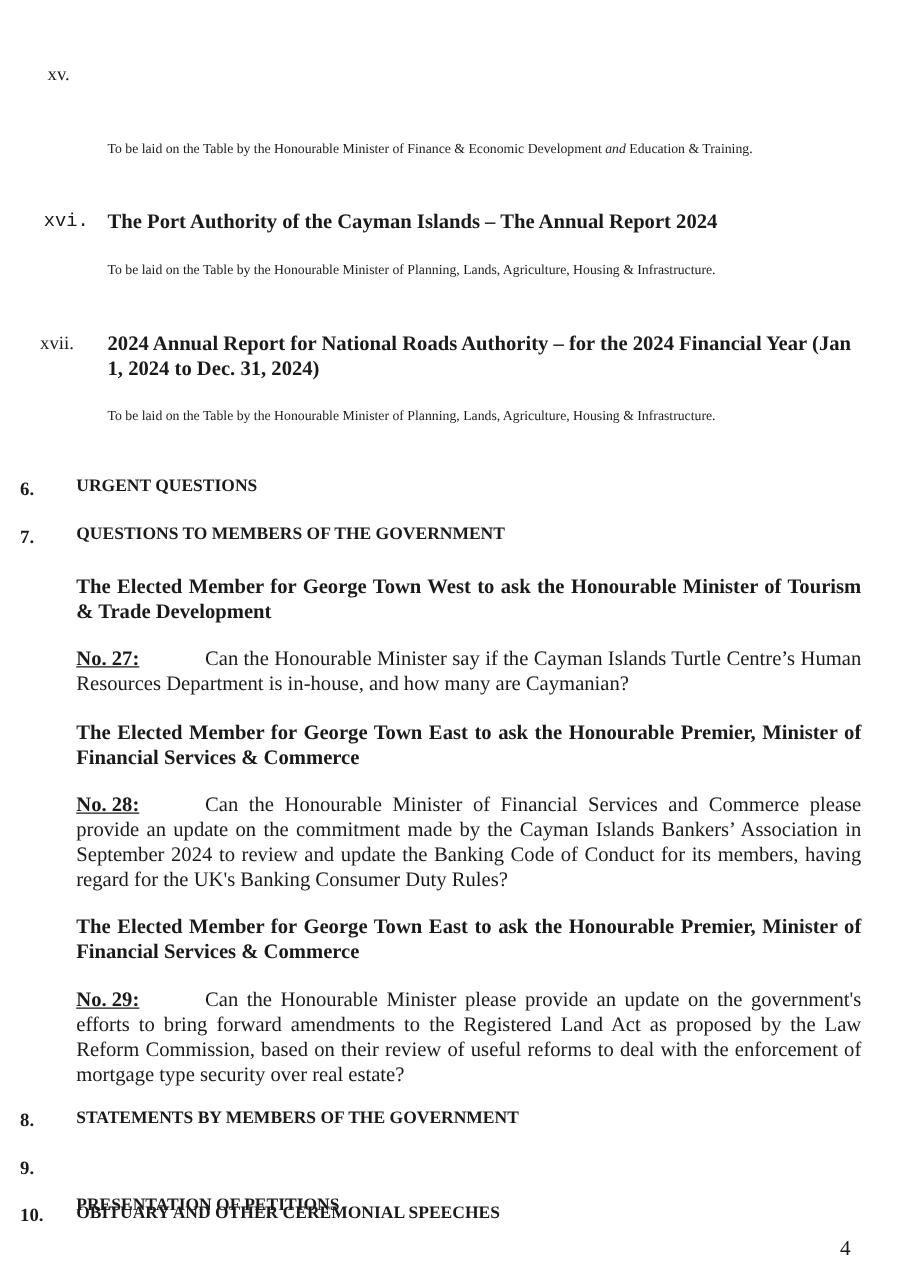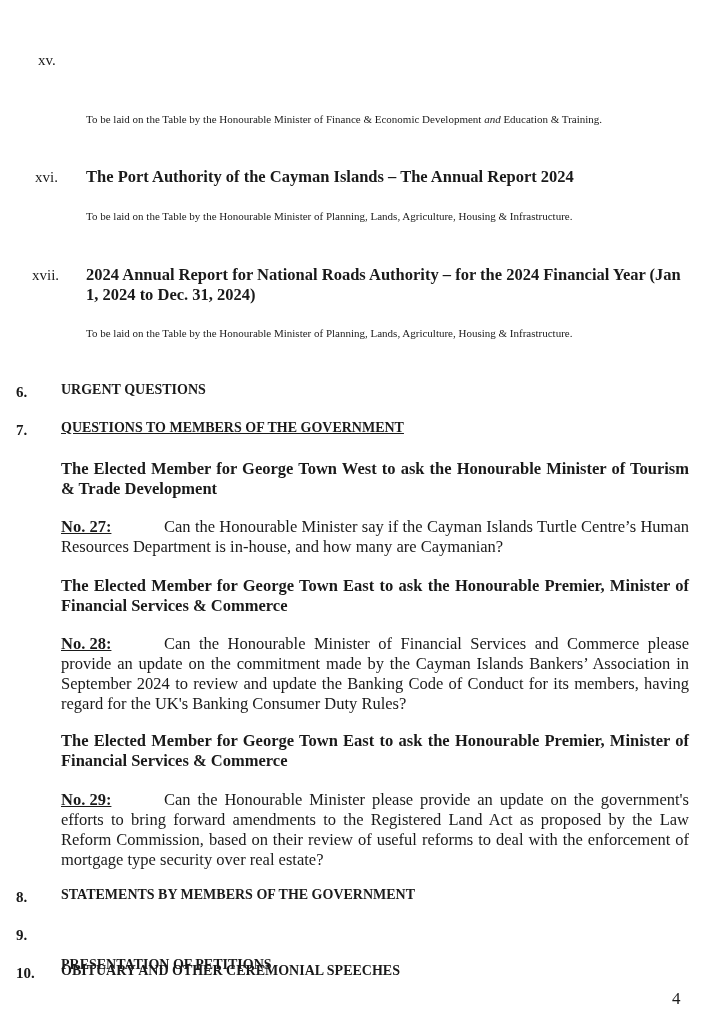--- a/index.html
+++ b/index.html
@@ -17,33 +17,33 @@
   .pagenum { position: absolute; left: 672px; top: 973px; font-size: 17px; }
 </style>
 </head>
 <body>
 
 <div class="page">
 
   <span class="roman" style="left:38px; top:36px;">xv.</span>
   <div class="para" style="top:93px;"><span>To be laid on the Table by the Honourable Minister of Finance &amp; Economic Development </span><em>and</em><span> Education &amp; Training.</span></div>
 
-  <span class="roman" style="left:35px; top:153px;">xvi.</span>
+  <span class="roman" style="left:35px; top:153px;font-family:Liberation Mono, monospace;">xvi.</span>
   <div class="btitle" style="top:151px;">The Port Authority of the Cayman Islands – The Annual Report 2024</div>
   <div class="para" style="top:190px;">To be laid on the Table by the Honourable Minister of Planning, Lands, Agriculture, Housing &amp; Infrastructure.</div>
 
   <span class="roman" style="left:32px; top:251px;">xvii.</span>
   <div class="btitle" style="top:249px;">2024 Annual Report for National Roads Authority – for the 2024 Financial Year (Jan 1, 2024 to Dec. 31, 2024)</div>
   <div class="para" style="top:307px;">To be laid on the Table by the Honourable Minister of Planning, Lands, Agriculture, Housing &amp; Infrastructure.</div>
 
   <span class="secnum" style="top:368px;">6.</span>
   <span class="sectitle" style="top:366px;">URGENT QUESTIONS</span>
 
   <span class="secnum" style="top:406px;">7.</span>
-  <span class="sectitle" style="top:404px;text-decoration:underline;">QUESTIONS TO MEMBERS OF THE GOVERNMENT</span>
+  <span class="sectitle" style="top:404px;">QUESTIONS TO MEMBERS OF THE GOVERNMENT</span>
 
   <div class="qhead" style="top:443px;">The Elected Member for George Town West to ask the Honourable Minister of Tourism &amp; Trade Development</div>
   <div class="qtext" style="top:501px;"><span class="qno">No. 27:</span><span>Can the Honourable Minister say if the Cayman Islands Turtle Centre’s Human Resources Department is in-house, and how many are Caymanian?</span></div>
 
   <div class="qhead" style="top:560px;">The Elected Member for George Town East to ask the Honourable Premier, Minister of Financial Services &amp; Commerce</div>
   <div class="qtext" style="top:618px;"><span class="qno">No. 28:</span><span>Can the Honourable Minister of Financial Services and Commerce please provide an update on the commitment made by the Cayman Islands Bankers’ Association in September 2024 to review and update the Banking Code of Conduct for its members, having regard for the UK's Banking Consumer Duty Rules?</span></div>
 
   <div class="qhead" style="top:715px;">The Elected Member for George Town East to ask the Honourable Premier, Minister of Financial Services &amp; Commerce</div>
   <div class="qtext" style="top:774px;"><span class="qno">No. 29:</span><span>Can the Honourable Minister please provide an update on the government's efforts to bring forward amendments to the Registered Land Act as proposed by the Law Reform Commission, based on their review of useful reforms to deal with the enforcement of mortgage type security over real estate?</span></div>
 

